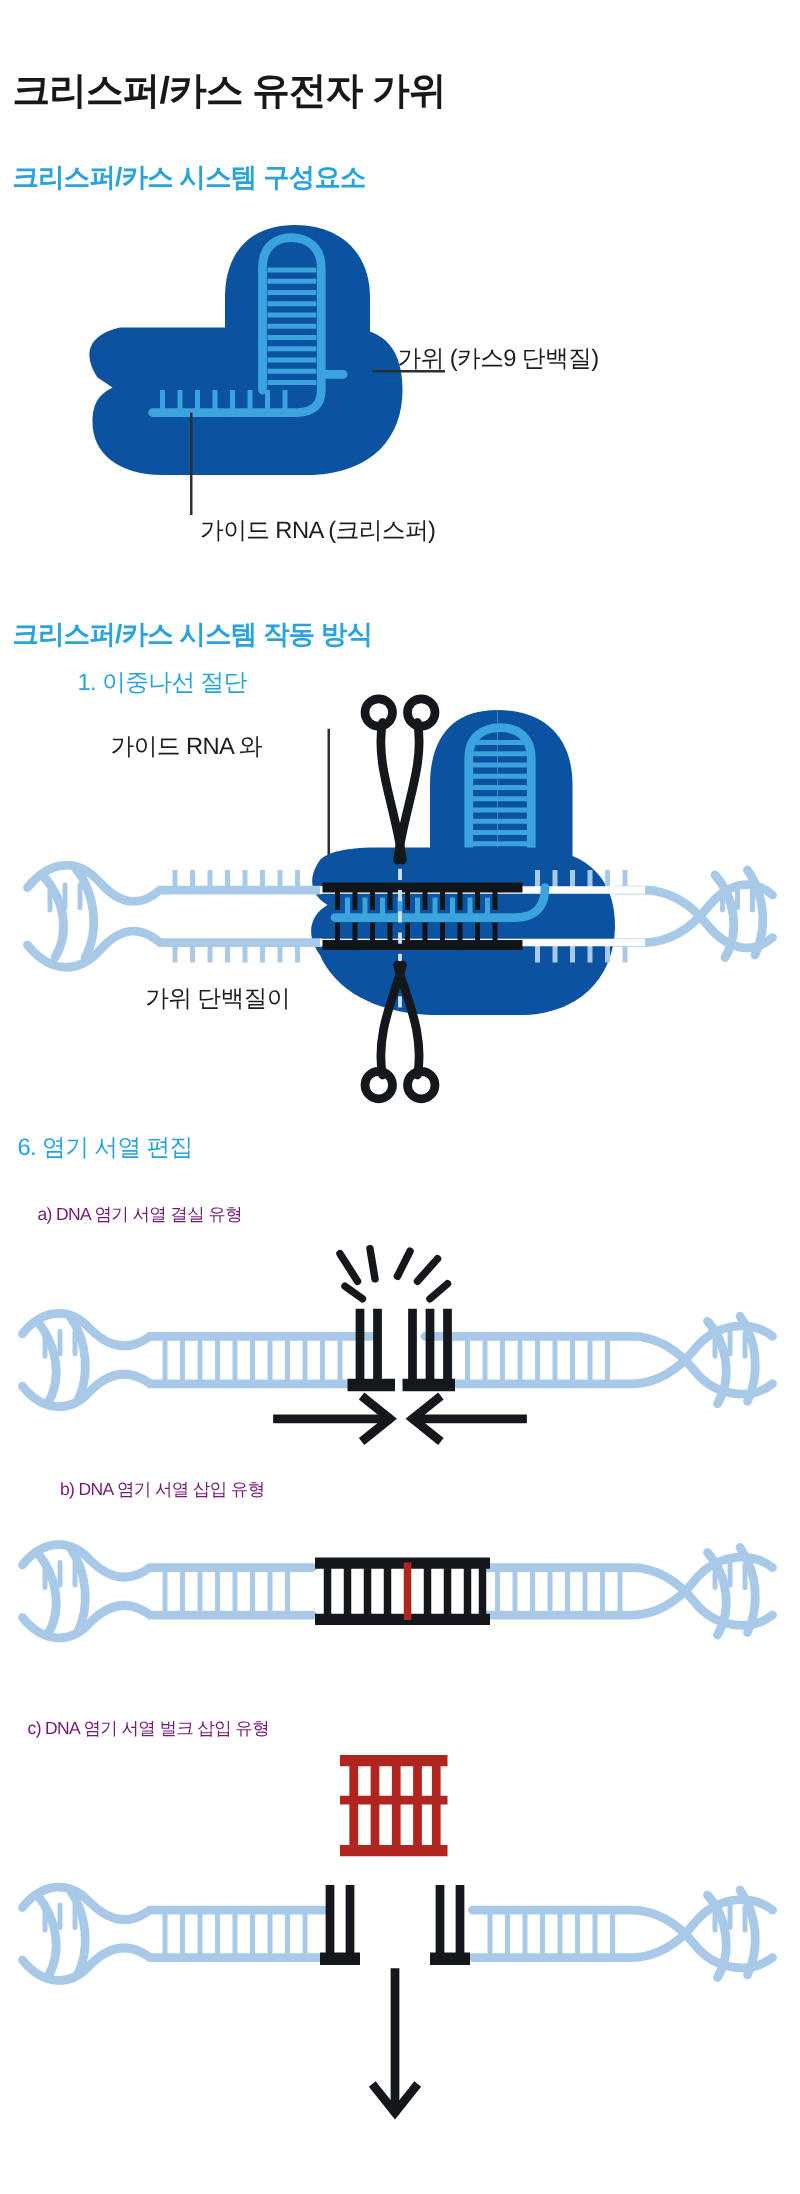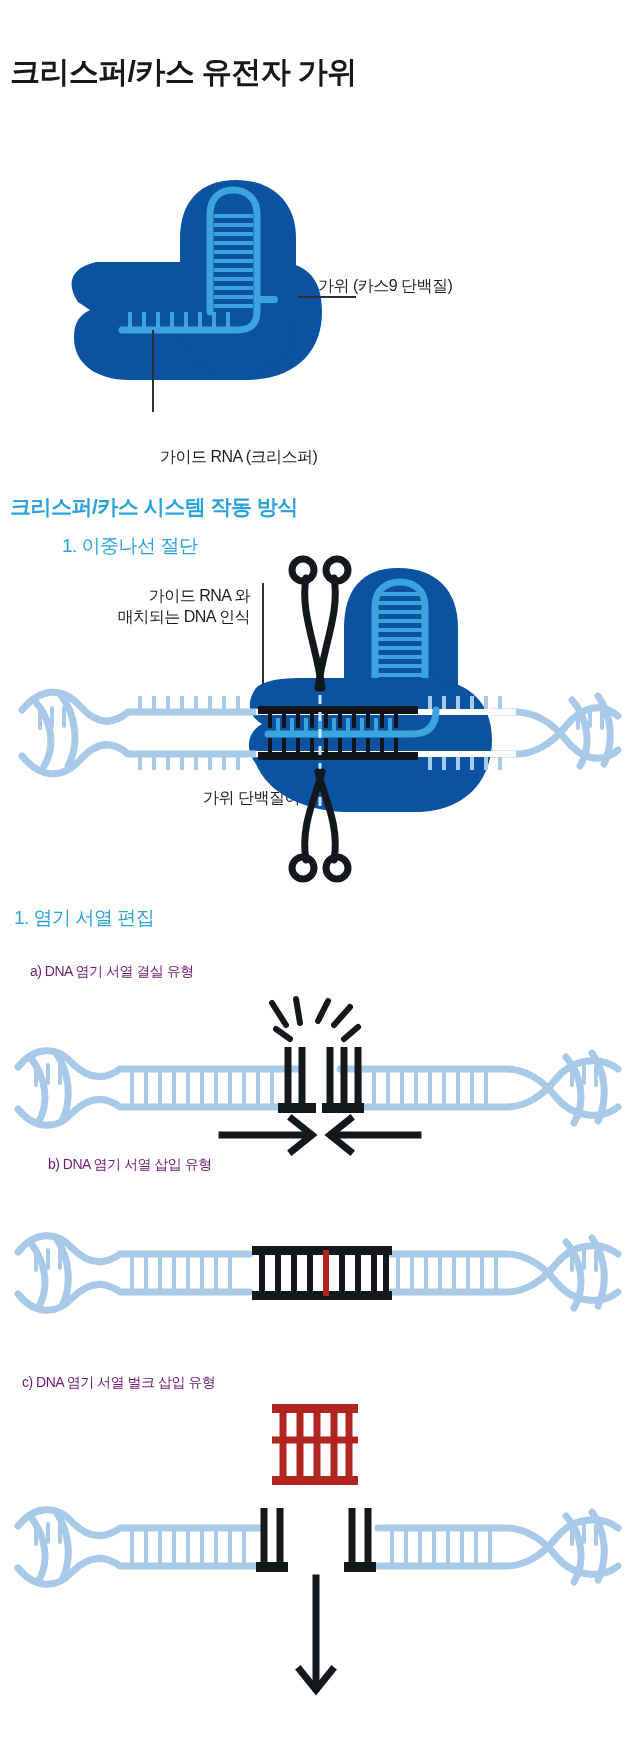--- a/index.html
+++ b/index.html
@@ -49,27 +49,27 @@
   }
   .sub-head {
     position: absolute;
     font-size: 14px;
     color: #701a75;
     letter-spacing: -0.5px;
     white-space: nowrap;
   }
   .callout {
     position: absolute;
-    font-size: 16px;
+    font-size: 19px;
     color: #1b1d1f;
     letter-spacing: -0.5px;
     white-space: nowrap;
     line-height: 1.32;
   }
-  .callout.right { text-align: right; }
+  .callout.right { text-align: center; margin-left: 24px; }
 
   
   .leader-h {
     position: absolute;
     height: 2px;
     background: #2b2f33;
   }
   .leader-v {
     position: absolute;
     width: 2px;
@@ -79,20 +79,21 @@
   svg { display: block; overflow: visible; }
   .svg-layer { position: absolute; }
 </style>
 </head>
 <body>
 
 <div id="page">
 
   <div class="main-title">크리스퍼/카스 유전자 가위</div>
 
+  <div class="section-head" style="top:128px;">크리스퍼/카스 시스템 구성요소</div>
 
   <div class="svg-layer" style="left:60px; top:172px;">
     <svg width="320" height="230" viewBox="0 0 320 230">
 
       <path d="M18 130
                C 6 112, 10 96, 36 90
                L 215 90
                C 250 90, 262 110, 262 140
                C 262 178, 238 206, 190 208
                L 70 208
@@ -146,29 +147,28 @@
         <line x1="154" y1="140" x2="154" y2="156"></line>
         <line x1="168" y1="140" x2="168" y2="156"></line>
       </g>
     </svg>
   </div>
 
   <div class="leader-h" style="left:298px; top:296px; width:58px;"></div>
   <div class="callout" style="left:318px; top:275px;">가위 (카스9 단백질)</div>
 
   <div class="leader-v" style="left:152px; top:330px; height:82px;"></div>
-  <div class="callout" style="left:160px; top:412px;margin-top:34px;">가이드 RNA (크리스퍼)</div>
+  <div class="callout" style="left:160px; top:412px;">가이드 RNA (크리스퍼)</div>
 
   <div class="section-head" style="top:493px;">크리스퍼/카스 시스템 작동 방식</div>
 
   <div class="step-head" style="top:533px;margin-left:48px;">1. 이중나선 절단</div>
 
   <div class="callout right" style="left:0px; top:585px; width:250px;">
     <div>가이드 RNA 와</div>
-    <div>매치되는 DNA 인식</div>
   </div>
   <div class="leader-v" style="left:262px; top:583px; height:130px;"></div>
 
   <div class="callout right" style="left:0px; top:787px; width:300px;">
     <div>가위 단백질이</div>
   </div>
 
   <div class="svg-layer" style="left:0px; top:560px;">
     <svg width="640" height="330" viewBox="0 0 640 330">
 
@@ -334,21 +334,21 @@
         <g fill="none" stroke="#14181c" stroke-width="7" stroke-linecap="round">
           <path d="M306 300 C 300 266, 316 236, 322 212"></path>
           <path d="M334 300 C 340 266, 324 236, 318 212"></path>
         </g>
         <circle cx="303" cy="308" r="11" fill="none" stroke="#14181c" stroke-width="7"></circle>
         <circle cx="337" cy="308" r="11" fill="none" stroke="#14181c" stroke-width="7"></circle>
       </g>
     </svg>
   </div>
 
-  <div class="step-head" style="top:905px;">1. 염기 서열 편집</div>
+  <div class="step-head" style="top:905px;">6. 염기 서열 편집</div>
 
   <div class="sub-head" style="left:30px; top:963px;">a) DNA 염기 서열 결실 유형</div>
 
   <div class="svg-layer" style="left:0px; top:995px;">
     <svg width="640" height="160" viewBox="0 0 640 160">
 
       <g stroke="#14181c" stroke-width="6" stroke-linecap="round">
         <line x1="286" y1="30" x2="272" y2="8"></line>
         <line x1="300" y1="28" x2="296" y2="4"></line>
         <line x1="318" y1="26" x2="328" y2="6"></line>
@@ -422,21 +422,21 @@
         <line x1="222" y1="140" x2="310" y2="140"></line>
         <polyline points="292,124 312,140 292,156"></polyline>
       </g>
       <g stroke="#14181c" stroke-width="7" fill="none" stroke-linecap="square">
         <line x1="418" y1="140" x2="332" y2="140"></line>
         <polyline points="350,124 330,140 350,156"></polyline>
       </g>
     </svg>
   </div>
 
-  <div class="sub-head" style="left:48px; top:1156px;text-align:right;">b) DNA 염기 서열 삽입 유형</div>
+  <div class="sub-head" style="left:48px; top:1183px;text-align:right;">b) DNA 염기 서열 삽입 유형</div>
 
   <div class="svg-layer" style="left:0px; top:1218px;">
     <svg width="640" height="120" viewBox="0 0 640 120">
 
       <g fill="none" stroke="#a8c9e8" stroke-width="7" stroke-linecap="round">
         <path d="M18 34 C 34 14, 56 12, 72 30 C 88 46, 104 48, 120 36 L 250 36"></path>
         <path d="M18 76 C 34 96, 56 98, 72 80 C 88 64, 104 62, 120 74 L 250 74"></path>
         <path d="M30 24 C 46 44, 50 70, 38 90"></path>
         <path d="M56 20 C 70 40, 72 68, 62 88"></path>
       </g>

